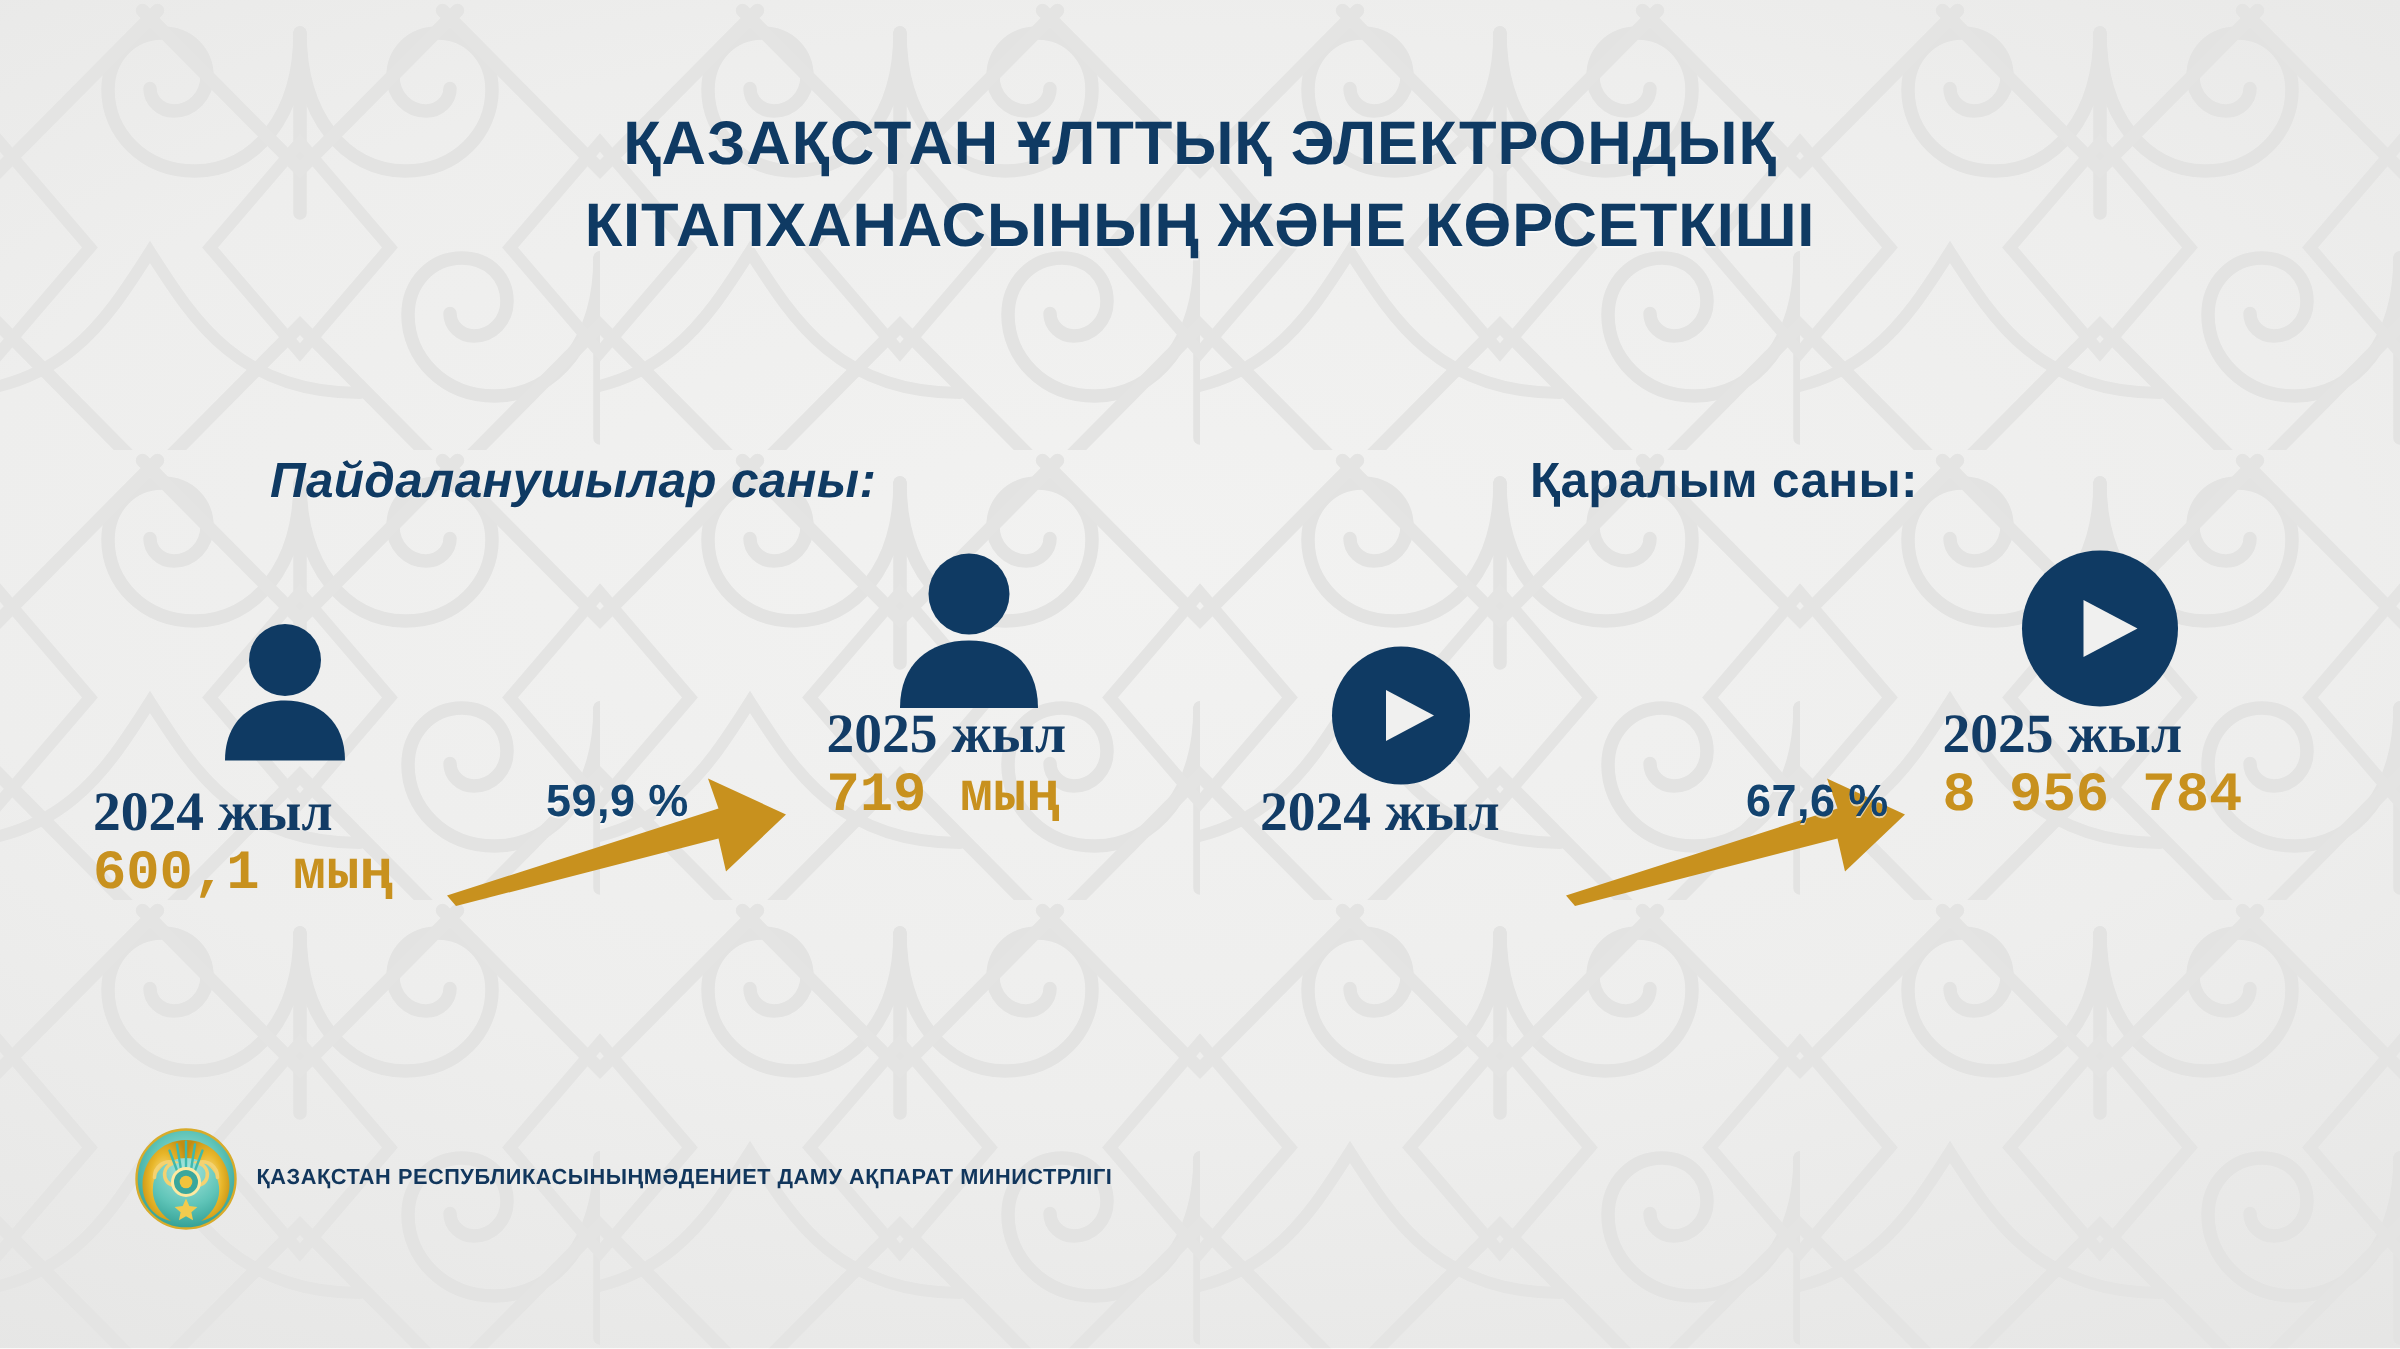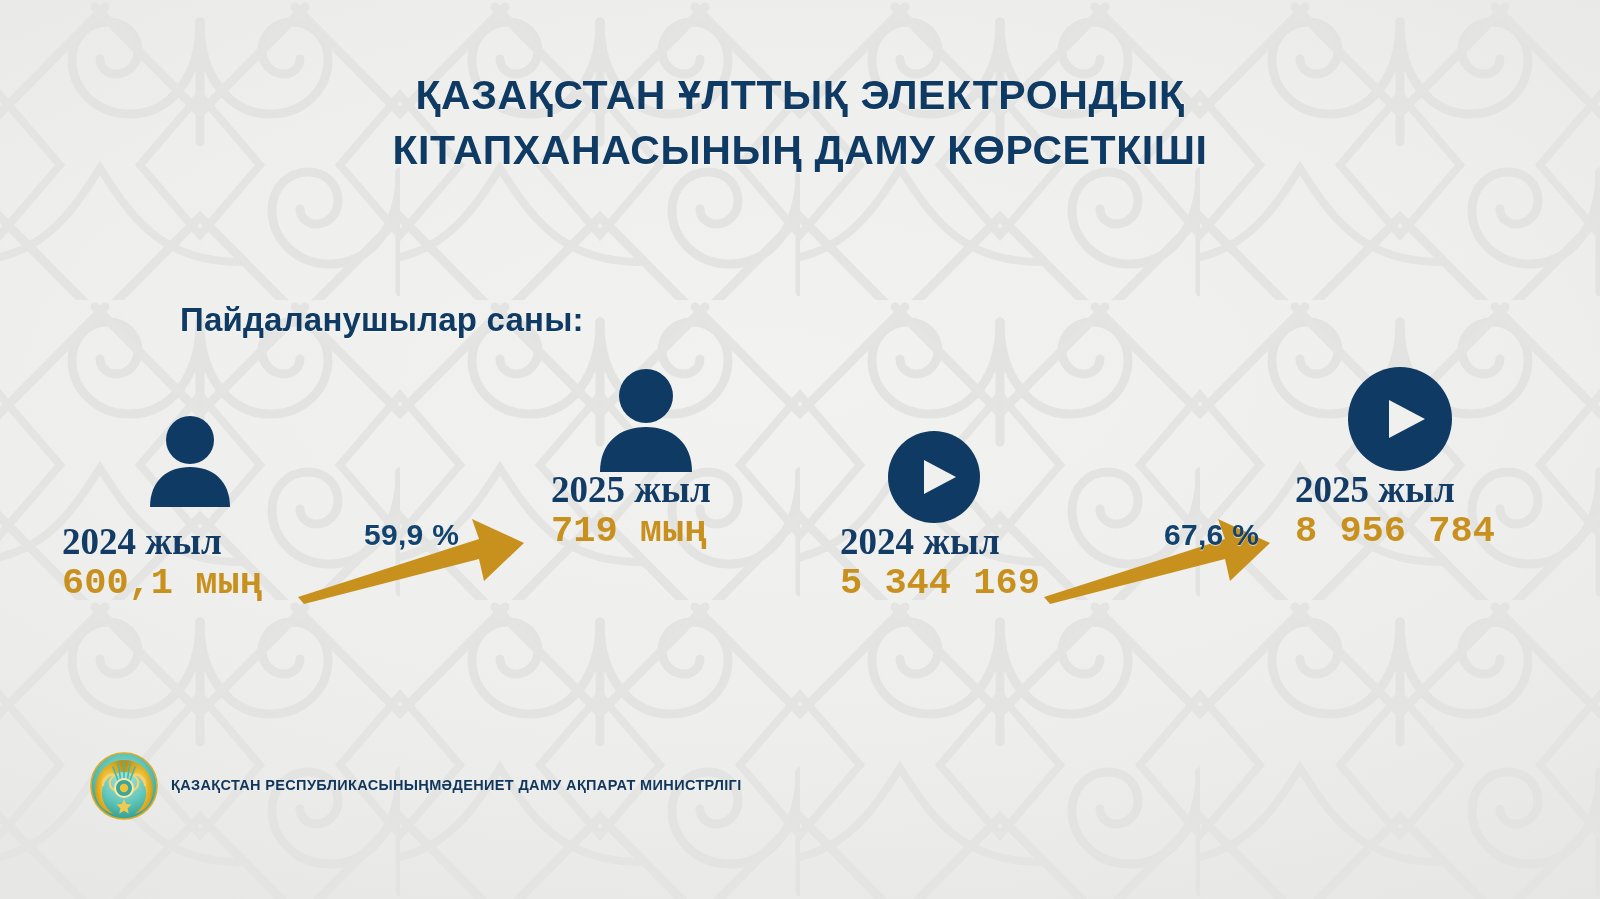--- a/index.html
+++ b/index.html
@@ -50,21 +50,21 @@
   .section-heading {
     position: absolute;
     color: #0f3a63;
     font-weight: bold;
     font-size: 33px;
     letter-spacing: 0.2px;
     white-space: nowrap;
     z-index: 5;
     text-shadow: 0 1px 0 rgba(255,255,255,0.5);
   }
-  #heading-users { top: 301px; left: 180px; }
+  #heading-users { top: 301px; left: 180px; font-style: italic; }
   #heading-views { top: 301px; left: 1020px; }
 
   
   .icon-wrap { position: absolute; z-index: 4; }
   .icon-wrap svg { display: block; overflow: visible; }
 
   #icon-user-2024 { top: 415px; left: 148px; }
   #icon-user-2025 { top: 368px; left: 598px; }
   #icon-play-2024 { top: 431px; left: 888px; }
   #icon-play-2025 { top: 367px; left: 1348px; }
@@ -168,21 +168,21 @@
           <path d="M160 -38 C240 -38 270 -85 300 -132 C330 -85 360 -38 440 -38" fill="none" stroke="#e4e4e3" stroke-width="8" stroke-linecap="round"></path>
         </pattern>
       </defs>
       <rect x="0" y="0" width="1600" height="899" fill="url(#kz-pattern)"></rect>
       <rect x="0" y="0" width="1600" height="899" fill="url(#fadeGrad)" opacity="0"></rect>
     </svg>
   </div>
 
   <div class="title-block">
     <span class="title-line">ҚАЗАҚСТАН ҰЛТТЫҚ ЭЛЕКТРОНДЫҚ</span>
-    <span class="title-line">КІТАПХАНАСЫНЫҢ ДАМУ КӨРСЕТКІШІ</span>
+    <span class="title-line">КІТАПХАНАСЫНЫҢ ЖӘНЕ КӨРСЕТКІШІ</span>
   </div>
 
   <div class="section-heading" id="heading-users">Пайдаланушылар саны:</div>
 
   <div class="icon-wrap" id="icon-user-2024">
     <svg width="84" height="92" viewBox="0 0 84 92">
       <circle cx="42" cy="25" r="24" fill="#0f3a63"></circle>
       <path d="M2 92 C2 66 19 52 42 52 C65 52 82 66 82 92 Z" fill="#0f3a63"></path>
     </svg>
   </div>
@@ -205,31 +205,31 @@
       <circle cx="48" cy="28" r="27" fill="#0f3a63"></circle>
       <path d="M2 104 C2 75 21 59 48 59 C75 59 94 75 94 104 Z" fill="#0f3a63"></path>
     </svg>
   </div>
 
   <div class="stat-group" id="stat-users-2025">
     <span class="stat-year">2025 жыл</span>
     <span class="stat-value">719 мың</span>
   </div>
 
+  <div class="section-heading" id="heading-views">Қаралым саны:</div>
 
   <div class="icon-wrap" id="icon-play-2024">
     <svg width="92" height="92" viewBox="0 0 92 92">
       <circle cx="46" cy="46" r="46" fill="#0f3a63"></circle>
       <path d="M36 29 L68 46 L36 63 Z" fill="#f0f0ef"></path>
     </svg>
   </div>
 
   <div class="stat-group" id="stat-views-2024">
     <span class="stat-year">2024 жыл</span>
-    <span class="stat-value">5 344 169</span>
   </div>
 
   <div class="arrow-wrap" id="arrow-views">
     <svg width="230" height="100" viewBox="0 0 230 100">
       <path d="M2 92 L183 34 L176 14 L228 38 L188 76 L183 54 L8 99 Z" fill="#c8911e"></path>
     </svg>
   </div>
 
   <div class="pct-label" id="pct-views">67,6 %</div>
 

